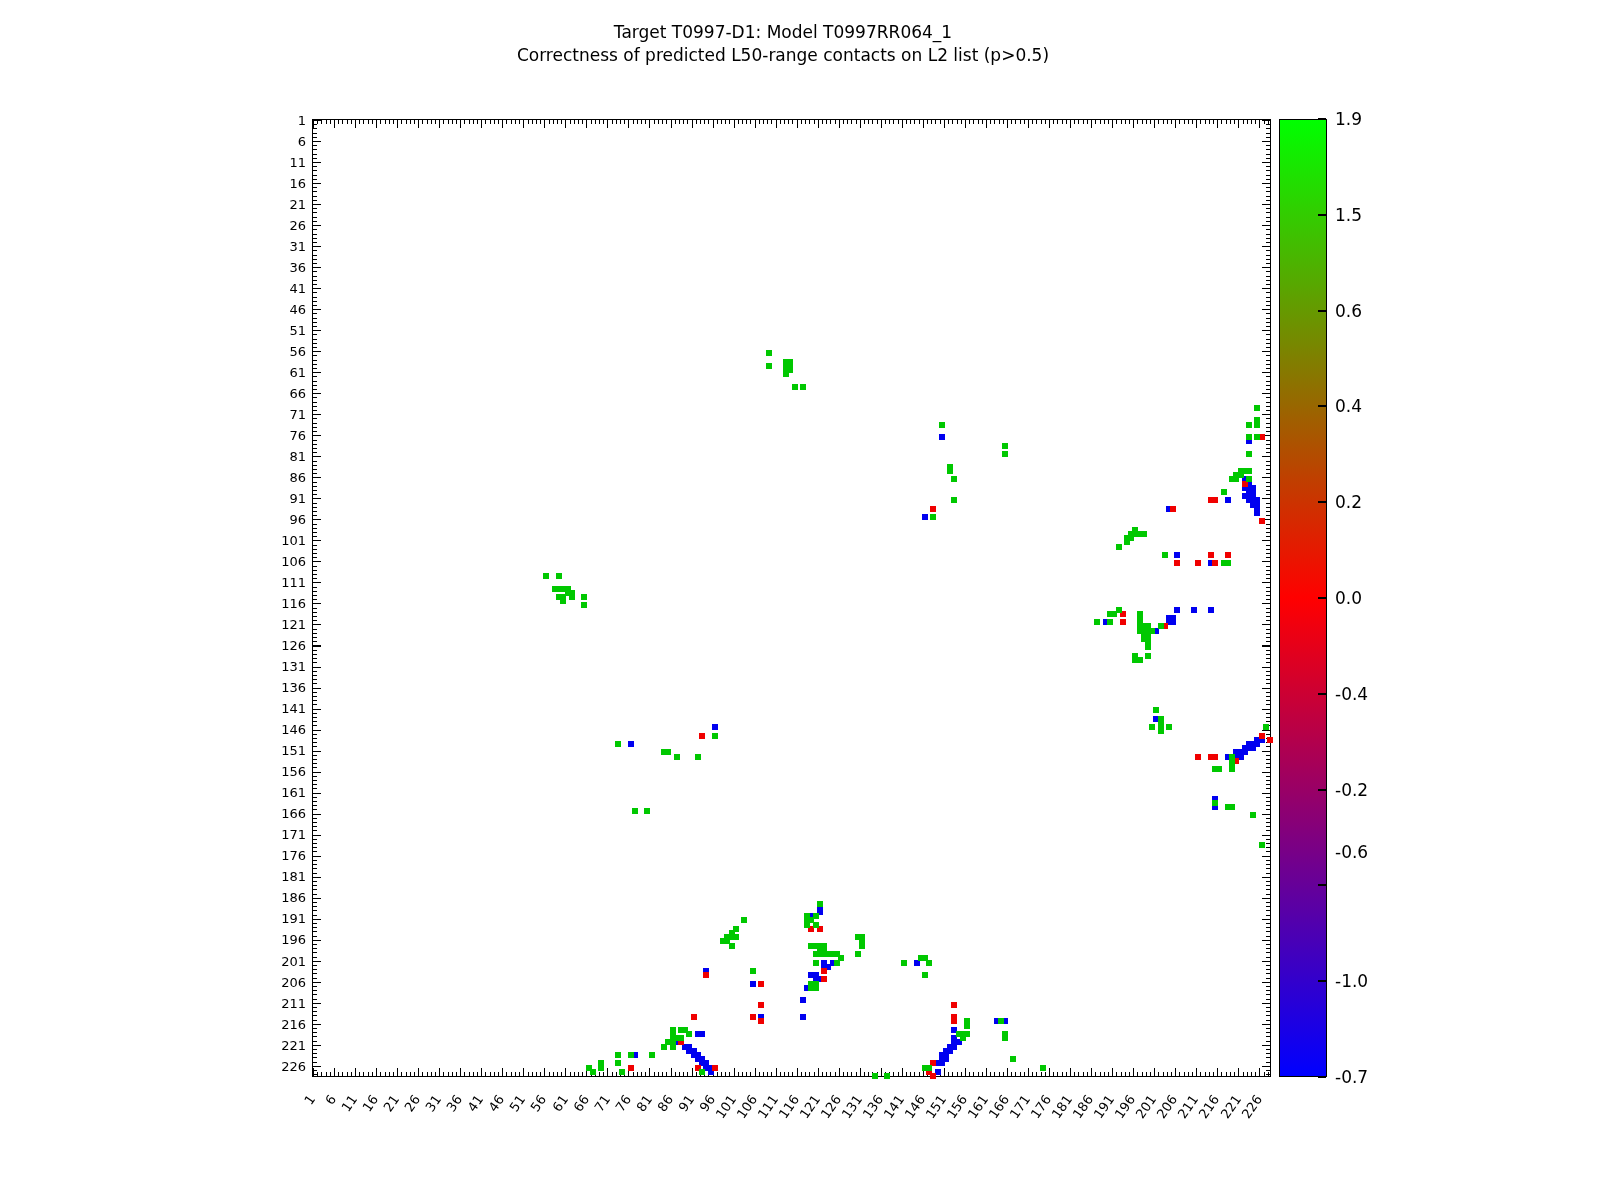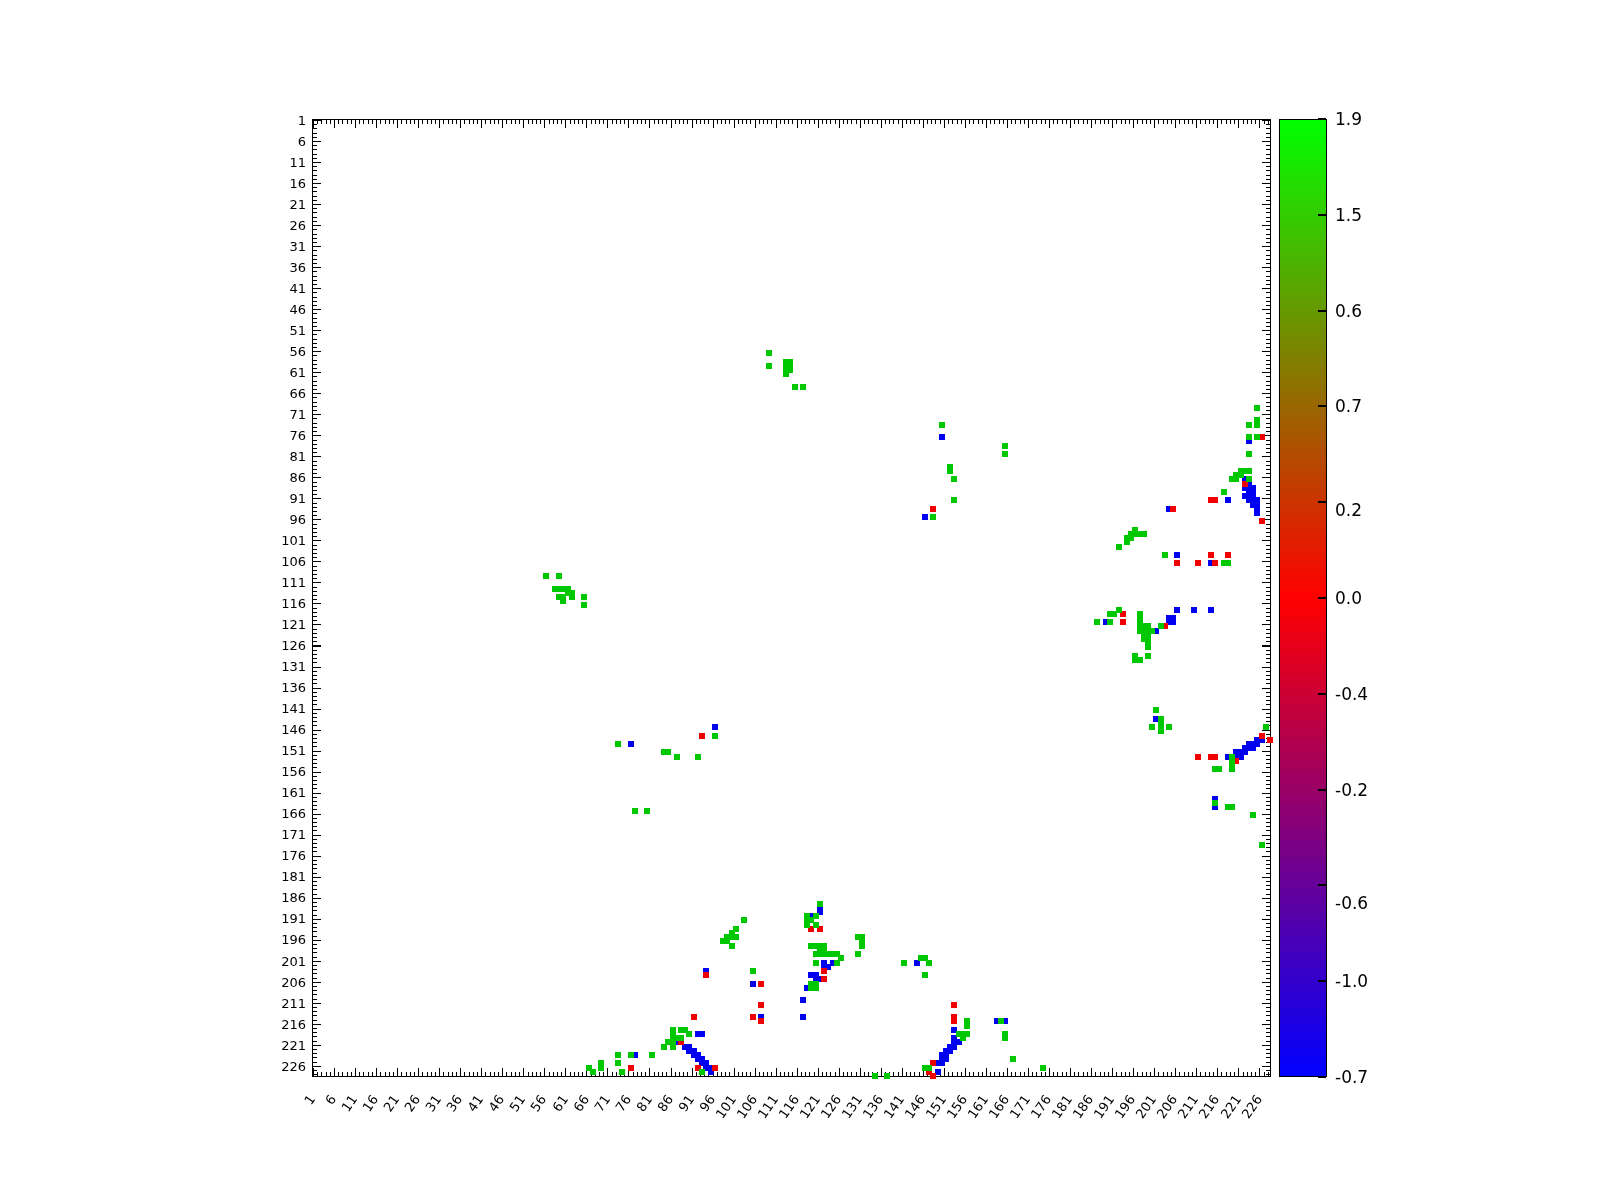--- a/index.html
+++ b/index.html
@@ -18,20 +18,24 @@
   .xlab{position:absolute;width:80px;text-align:right;font-size:13px;line-height:15px;transform-origin:100% 50%;transform:rotate(-55deg);}
   .cbar{position:absolute;left:1279px;top:119px;width:48px;height:958px;border:1px solid #000;box-sizing:border-box;
         background:linear-gradient(to bottom,#00ff00 0%,#ff0000 50%,#0000ff 100%);}
   .cbtick{position:absolute;width:8px;height:2px;background:#000;}
   .cblab{position:absolute;left:1335px;width:60px;font-size:17px;line-height:20px;}
 </style>
 </head>
 <body>
 
 <div class="fig">
+  <div class="suptitle">
+    <div>Target T0997-D1: Model T0997RR064_1</div>
+    <div>Correctness of predicted L50-range contacts on L2 list (p&gt;0.5)</div>
+  </div>
 
 
   <div class="plot">
     <div class="comb vmin" style="left:0;"></div>
     <div class="comb vmaj" style="left:0;"></div>
     <div class="comb vmin" style="right:0;"></div>
     <div class="comb vmaj" style="right:0;"></div>
     <div class="comb hmin" style="top:0;"></div>
     <div class="comb hmaj" style="top:0;"></div>
     <div class="comb hmin" style="bottom:0;"></div>
@@ -491,22 +495,22 @@
       <div class="cbtick" style="left: 1318px; top: 692.8px;"></div>
       <div class="cbtick" style="left: 1318px; top: 788.6px;"></div>
       <div class="cbtick" style="left: 1318px; top: 884.4px;"></div>
       <div class="cbtick" style="left: 1318px; top: 980.2px;"></div>
       <div class="cbtick" style="left: 1318px; top: 1076px;"></div>
     </div>
   <div id="cblabs">
       <div class="cblab" style="top: 109px;">1.9</div>
       <div class="cblab" style="top: 204.8px;">1.5</div>
       <div class="cblab" style="top: 300.6px;">0.6</div>
-      <div class="cblab" style="top: 396.4px;">0.7</div>
-      <div class="cblab" style="top: 492.2px; margin-top: 8px;">0.2</div>
+      <div class="cblab" style="top: 396.4px;">0.4</div>
+      <div class="cblab" style="top: 492.2px;">0.2</div>
       <div class="cblab" style="top: 588px;">0.0</div>
       <div class="cblab" style="top: 683.8px;">-0.4</div>
       <div class="cblab" style="top: 779.6px;">-0.2</div>
-      <div class="cblab" style="top: 893px;">-0.6</div>
+      <div class="cblab" style="top: 842px;">-0.6</div>
       <div class="cblab" style="top: 971.2px;">-1.0</div>
       <div class="cblab" style="top: 1067px;">-0.7</div>
     </div>
 </div>
 
 </body></html>

